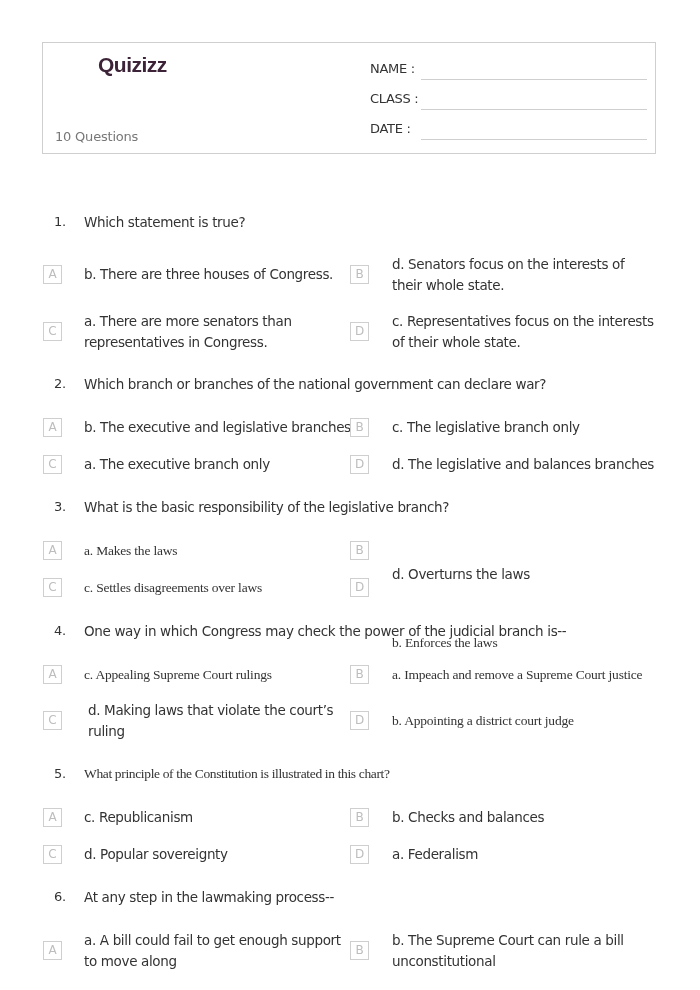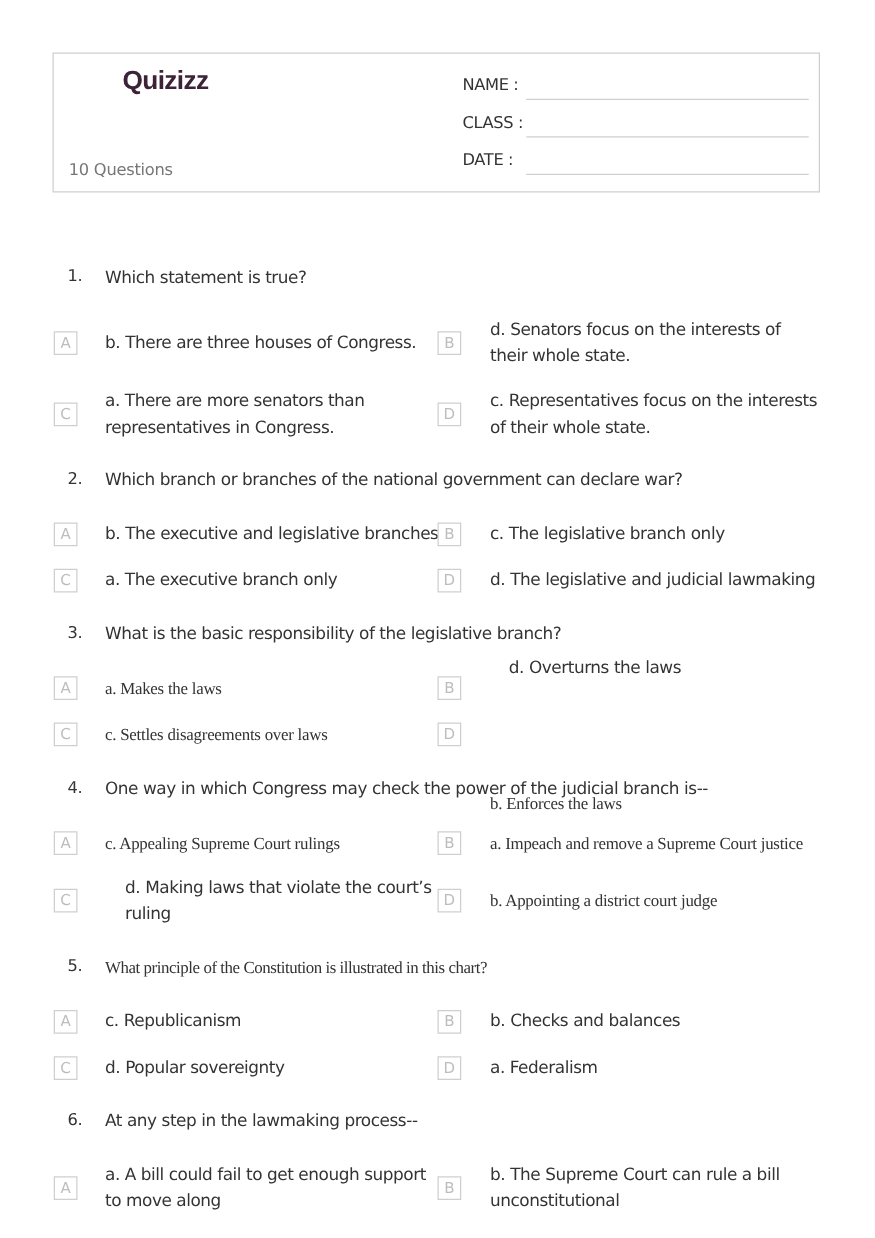--- a/index.html
+++ b/index.html
@@ -56,49 +56,49 @@
   <div class="qtext" style="top:376px;">Which branch or branches of the national government can declare war?</div>
 
   <div class="opt-box" style="left:43px;top:418px;">A</div>
   <div class="opt-text" style="left:84px;top:417px;width:270px;white-space:nowrap;">b. The executive and legislative branches</div>
   <div class="opt-box" style="left:350px;top:418px;">B</div>
   <div class="opt-text" style="left:392px;top:417px;width:272px;">c. The legislative branch only</div>
 
   <div class="opt-box" style="left:43px;top:455px;">C</div>
   <div class="opt-text" style="left:84px;top:454px;width:260px;">a. The executive branch only</div>
   <div class="opt-box" style="left:350px;top:455px;">D</div>
-  <div class="opt-text" style="left:392px;top:454px;width:272px;">d. The legislative and judicial lawmaking</div>
+  <div class="opt-text" style="left:392px;top:454px;width:272px;">d. The legislative and balances branches</div>
 </div>
 
 <div class="q">
   <div class="qnum" style="top:499px;">3.</div>
   <div class="qtext" style="top:499px;">What is the basic responsibility of the legislative branch?</div>
 
   <div class="opt-box" style="left:43px;top:541px;">A</div>
   <div class="opt-text serif" style="left:84px;top:540px;width:260px;">a. Makes the laws</div>
   <div class="opt-box" style="left:350px;top:541px;">B</div>
-  <div class="opt-text" style="left:392px;top:524px;width:272px;margin-left:15px;">d. Overturns the laws</div>
+  <div class="opt-text" style="left:392px;top:564px;width:272px;">d. Overturns the laws</div>
 
   <div class="opt-box" style="left:43px;top:578px;">C</div>
   <div class="opt-text serif" style="left:84px;top:577px;width:260px;">c. Settles disagreements over laws</div>
   <div class="opt-box" style="left:350px;top:578px;">D</div>
   <div class="opt-text serif" style="left:392px;top:584px;width:272px;margin-top:48px;">b. Enforces the laws</div>
 </div>
 
 <div class="q">
   <div class="qnum" style="top:623px;">4.</div>
   <div class="qtext" style="top:623px;">One way in which Congress may check the power of the judicial branch is--</div>
 
   <div class="opt-box" style="left:43px;top:665px;">A</div>
   <div class="opt-text serif" style="left:84px;top:664px;width:260px;">c. Appealing Supreme Court rulings</div>
   <div class="opt-box" style="left:350px;top:665px;">B</div>
   <div class="opt-text serif" style="left:392px;top:664px;width:290px;white-space:nowrap;">a. Impeach and remove a Supreme Court justice</div>
 
   <div class="opt-box" style="left:43px;top:711px;">C</div>
-  <div class="opt-text" style="left:100px;top:700px;width:255px;">d. Making laws that violate the court’s ruling</div>
+  <div class="opt-text" style="left:88px;top:700px;width:255px;">d. Making laws that violate the court’s ruling</div>
   <div class="opt-box" style="left:350px;top:711px;">D</div>
   <div class="opt-text serif" style="left:392px;top:710px;width:272px;">b. Appointing a district court judge</div>
 </div>
 
 <div class="q">
   <div class="qnum" style="top:766px;">5.</div>
   <div class="qtext" style="top:766px;font-family:Liberation Serif, serif;">What principle of the Constitution is illustrated in this chart?</div>
 
   <div class="opt-box" style="left:43px;top:808px;">A</div>
   <div class="opt-text" style="left:84px;top:807px;width:260px;">c. Republicanism</div>

